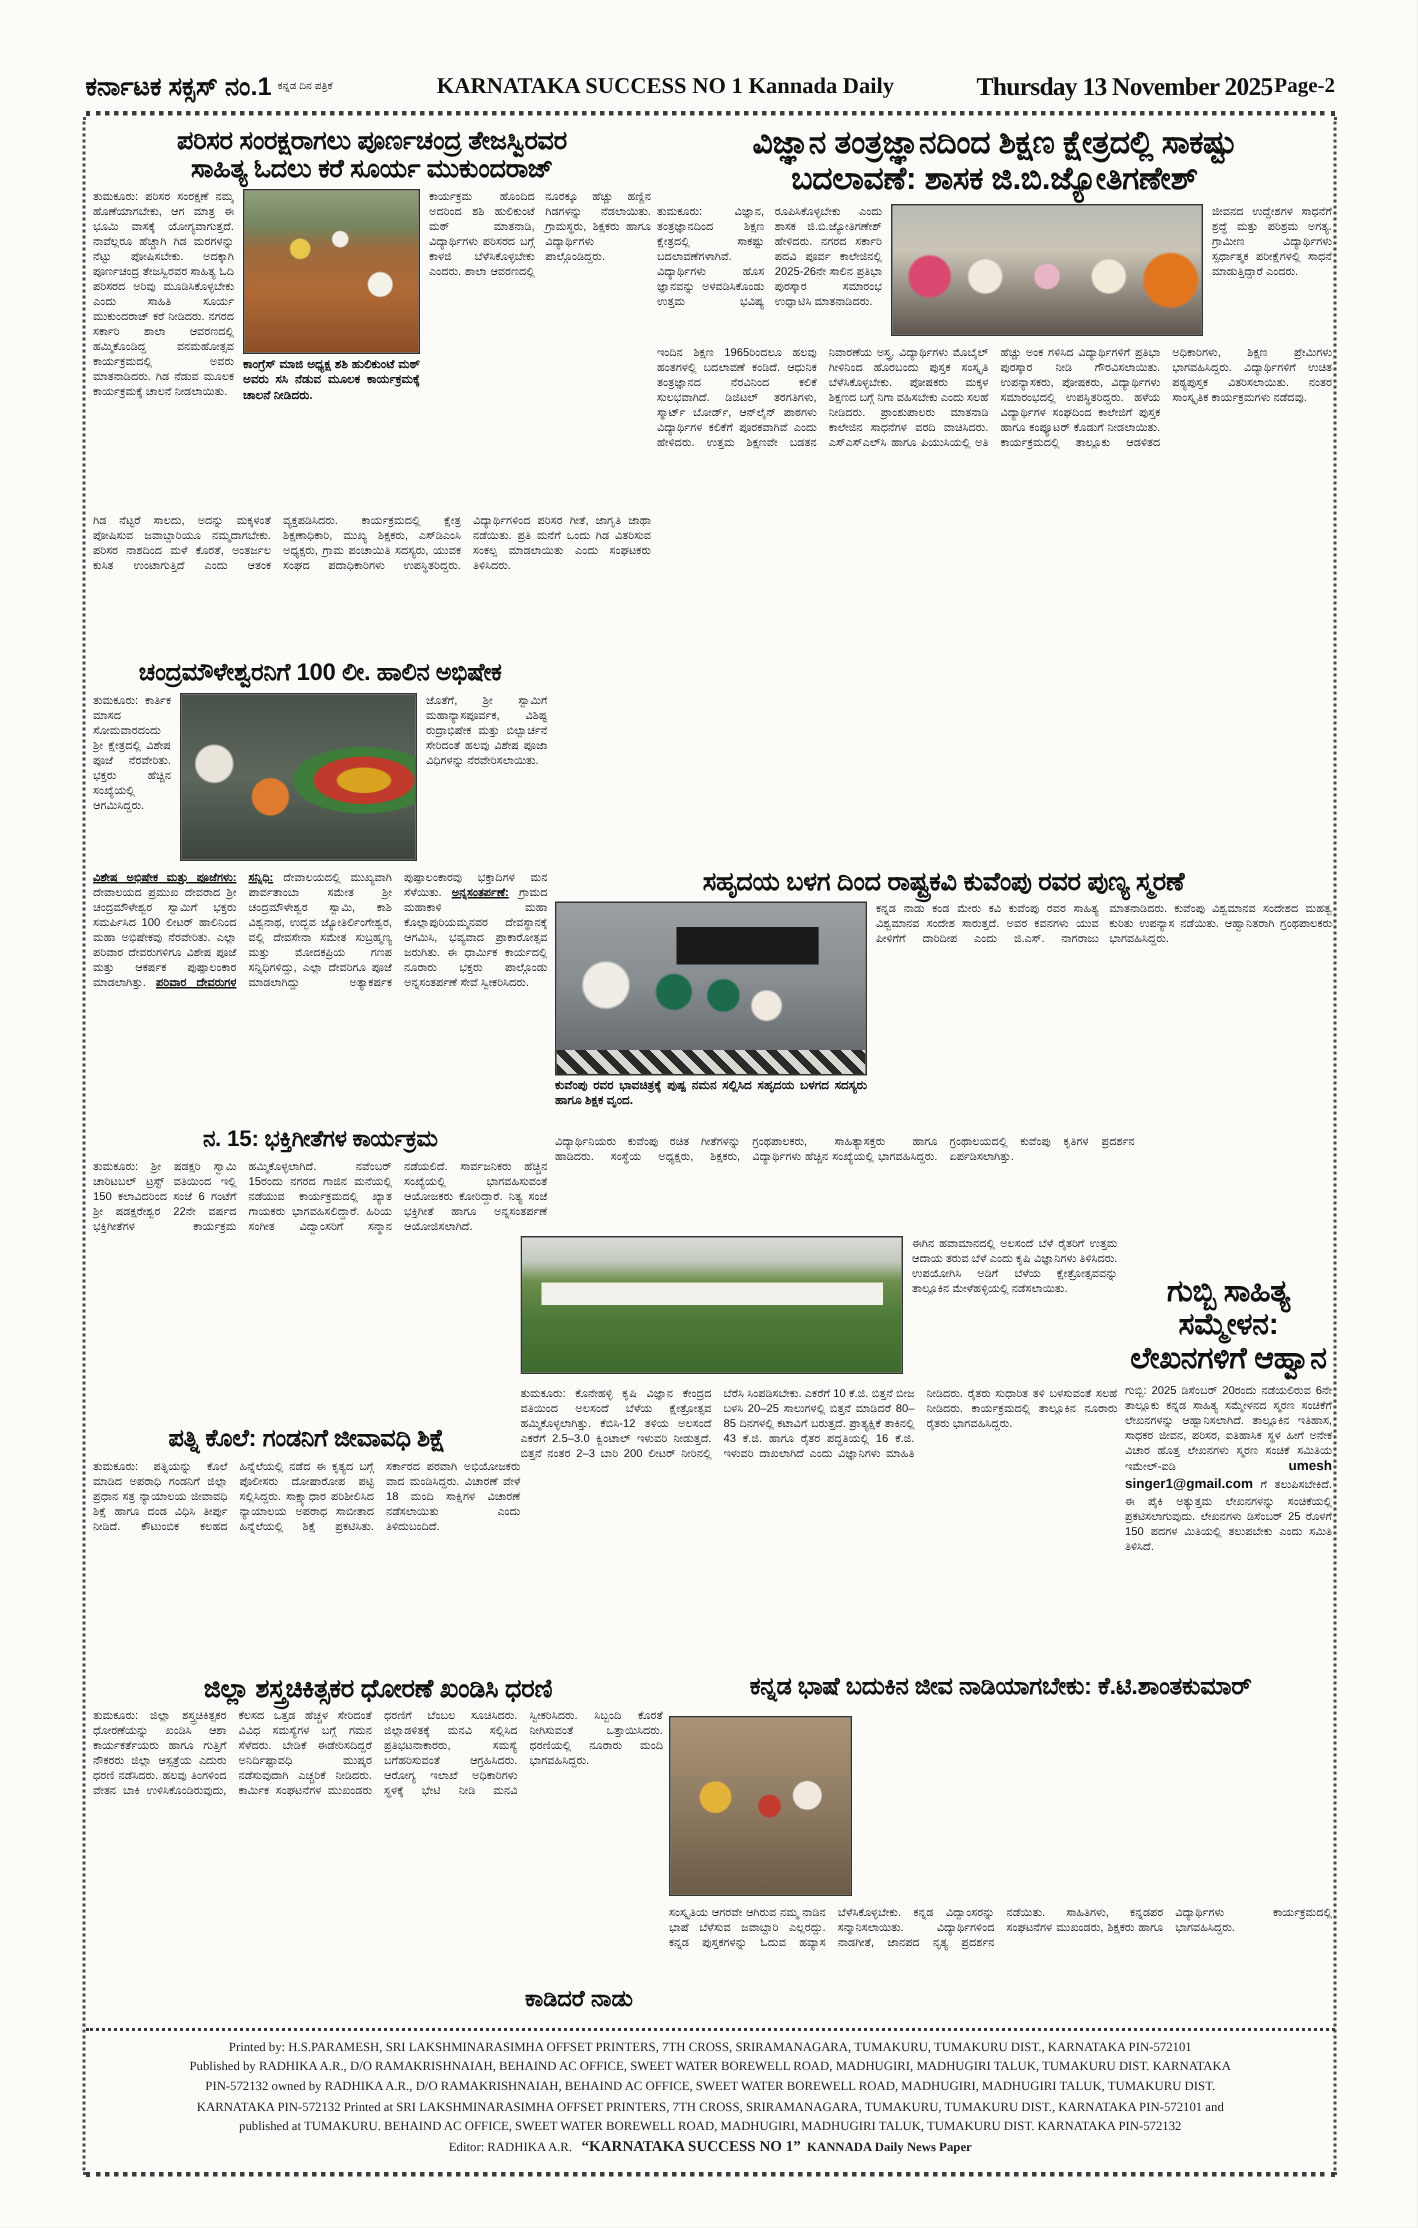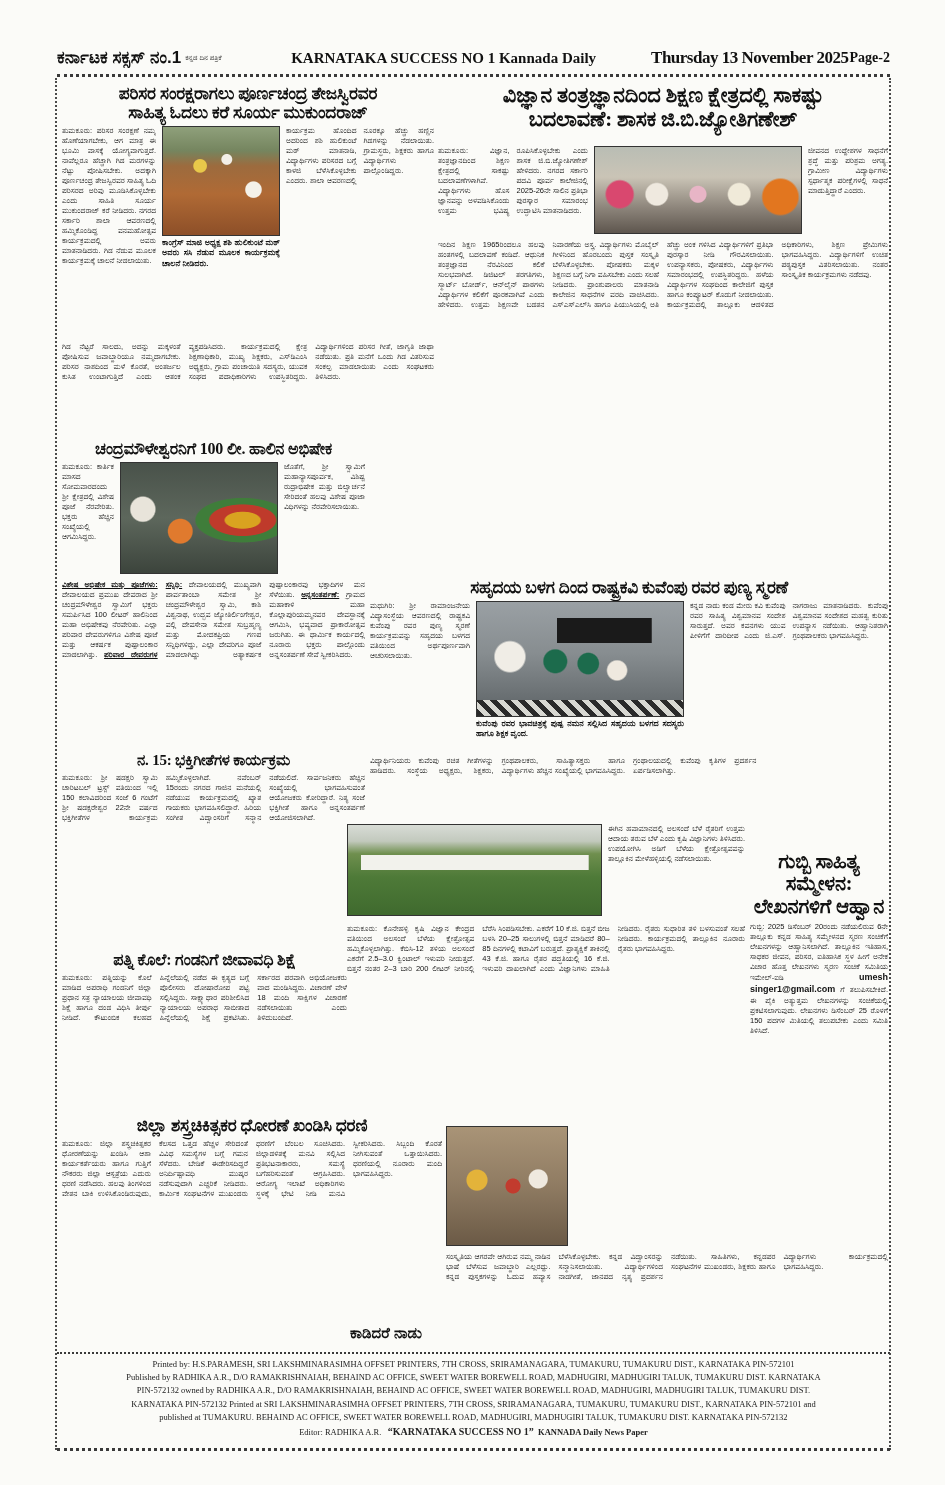--- a/index.html
+++ b/index.html
@@ -13,21 +13,21 @@
   
   .masthead{position:absolute;left:57px;top:42px;width:833px;height:32px;display:flex;align-items:center;}
   .brand{display:flex;align-items:center;gap:4px;}
   .brand-kn{font-weight:bold;font-size:17px;white-space:nowrap;}
   .brand-tag{font-size:7px;width:46px;line-height:1.1;}
   .mast-title{font-family:"Liberation Serif",serif;font-weight:bold;font-size:15px;margin-left:60px;white-space:nowrap;}
   .mast-date{font-family:"Liberation Serif",serif;font-weight:bold;font-size:17px;margin-left:55px;white-space:nowrap;letter-spacing:-0.5px;}
   .mast-page{font-family:"Liberation Serif",serif;font-weight:bold;font-size:14px;margin-left:auto;}
   
   .art{position:absolute;overflow:hidden;}
-  .hl{font-weight:bold;text-align:center;line-height:1.12;letter-spacing:-0.2px;font-family:Liberation Serif, serif;}
+  .hl{font-weight:bold;text-align:center;line-height:1.12;letter-spacing:-0.2px;}
   .body{font-size:7.5px;line-height:1.33;text-align:justify;overflow:hidden;}
   .cols2{column-count:2;column-gap:7px;}
   .cols3{column-count:3;column-gap:8px;}
   .cols4{column-count:4;column-gap:8px;}
   .row{display:flex;gap:6px;}
   .caption{font-weight:bold;font-size:8px;line-height:1.3;text-align:justify;margin-top:2px;}
   .subhead{font-weight:bold;text-decoration:underline;}
   .email{font-weight:bold;font-size:9px;}
   .photo{border:1px solid #333;box-sizing:border-box;flex-shrink:0;}
   
@@ -116,21 +116,21 @@
       <div class="body cols2" style="flex:1;height:212px;">ಕಾರ್ಯಕ್ರಮ ಹೊಂದಿದ ಅದರಿಂದ ಶಶಿ ಹುಲಿಕುಂಟೆ ಮಠ್ ಮಾತನಾಡಿ, ವಿದ್ಯಾರ್ಥಿಗಳು ಪರಿಸರದ ಬಗ್ಗೆ ಕಾಳಜಿ ಬೆಳೆಸಿಕೊಳ್ಳಬೇಕು ಎಂದರು. ಶಾಲಾ ಆವರಣದಲ್ಲಿ ನೂರಕ್ಕೂ ಹೆಚ್ಚು ಹಣ್ಣಿನ ಗಿಡಗಳನ್ನು ನೆಡಲಾಯಿತು. ಗ್ರಾಮಸ್ಥರು, ಶಿಕ್ಷಕರು ಹಾಗೂ ವಿದ್ಯಾರ್ಥಿಗಳು ಪಾಲ್ಗೊಂಡಿದ್ದರು.</div>
     </div>
     <div class="body cols3" style="margin-top:4px;height:96px;">ಗಿಡ ನೆಟ್ಟರೆ ಸಾಲದು, ಅದನ್ನು ಮಕ್ಕಳಂತೆ ಪೋಷಿಸುವ ಜವಾಬ್ದಾರಿಯೂ ನಮ್ಮದಾಗಬೇಕು. ಪರಿಸರ ನಾಶದಿಂದ ಮಳೆ ಕೊರತೆ, ಅಂತರ್ಜಲ ಕುಸಿತ ಉಂಟಾಗುತ್ತಿದೆ ಎಂದು ಆತಂಕ ವ್ಯಕ್ತಪಡಿಸಿದರು. ಕಾರ್ಯಕ್ರಮದಲ್ಲಿ ಕ್ಷೇತ್ರ ಶಿಕ್ಷಣಾಧಿಕಾರಿ, ಮುಖ್ಯ ಶಿಕ್ಷಕರು, ಎಸ್‌ಡಿಎಂಸಿ ಅಧ್ಯಕ್ಷರು, ಗ್ರಾಮ ಪಂಚಾಯಿತಿ ಸದಸ್ಯರು, ಯುವಕ ಸಂಘದ ಪದಾಧಿಕಾರಿಗಳು ಉಪಸ್ಥಿತರಿದ್ದರು. ವಿದ್ಯಾರ್ಥಿಗಳಿಂದ ಪರಿಸರ ಗೀತೆ, ಜಾಗೃತಿ ಜಾಥಾ ನಡೆಯಿತು. ಪ್ರತಿ ಮನೆಗೆ ಒಂದು ಗಿಡ ವಿತರಿಸುವ ಸಂಕಲ್ಪ ಮಾಡಲಾಯಿತು ಎಂದು ಸಂಘಟಕರು ತಿಳಿಸಿದರು.</div>
   </div>
 
   <div class="art art-vijnana">
     <div class="hl" style="font-size:21px;">
       <div>ವಿಜ್ಞಾನ ತಂತ್ರಜ್ಞಾನದಿಂದ ಶಿಕ್ಷಣ ಕ್ಷೇತ್ರದಲ್ಲಿ ಸಾಕಷ್ಟು</div>
       <div>ಬದಲಾವಣೆ: ಶಾಸಕ ಜಿ.ಬಿ.ಜ್ಯೋತಿಗಣೇಶ್</div>
     </div>
-    <div class="row" style="margin-top:15px;height:90px;">
+    <div class="row" style="margin-top:5px;height:90px;">
       <div class="body cols2" style="width:150px;height:90px;">ತುಮಕೂರು: ವಿಜ್ಞಾನ, ತಂತ್ರಜ್ಞಾನದಿಂದ ಶಿಕ್ಷಣ ಕ್ಷೇತ್ರದಲ್ಲಿ ಸಾಕಷ್ಟು ಬದಲಾವಣೆಗಳಾಗಿವೆ. ವಿದ್ಯಾರ್ಥಿಗಳು ಹೊಸ ಜ್ಞಾನವನ್ನು ಅಳವಡಿಸಿಕೊಂಡು ಉತ್ತಮ ಭವಿಷ್ಯ ರೂಪಿಸಿಕೊಳ್ಳಬೇಕು ಎಂದು ಶಾಸಕ ಜಿ.ಬಿ.ಜ್ಯೋತಿಗಣೇಶ್ ಹೇಳಿದರು. ನಗರದ ಸರ್ಕಾರಿ ಪದವಿ ಪೂರ್ವ ಕಾಲೇಜಿನಲ್ಲಿ 2025-26ನೇ ಸಾಲಿನ ಪ್ರತಿಭಾ ಪುರಸ್ಕಾರ ಸಮಾರಂಭ ಉದ್ಘಾಟಿಸಿ ಮಾತನಾಡಿದರು.</div>
       <div class="photo photo-e" style="width:208px;height:88px;" title="Group photo of dignitaries and students"></div>
       <div class="body" style="flex:1;height:90px;">ಜೀವನದ ಉದ್ದೇಶಗಳ ಸಾಧನೆಗೆ ಶ್ರದ್ಧೆ ಮತ್ತು ಪರಿಶ್ರಮ ಅಗತ್ಯ. ಗ್ರಾಮೀಣ ವಿದ್ಯಾರ್ಥಿಗಳು ಸ್ಪರ್ಧಾತ್ಮಕ ಪರೀಕ್ಷೆಗಳಲ್ಲಿ ಸಾಧನೆ ಮಾಡುತ್ತಿದ್ದಾರೆ ಎಂದರು.</div>
     </div>
     <div class="body cols4" style="margin-top:4px;height:340px;">ಇಂದಿನ ಶಿಕ್ಷಣ 1965ರಿಂದಲೂ ಹಲವು ಹಂತಗಳಲ್ಲಿ ಬದಲಾವಣೆ ಕಂಡಿದೆ. ಆಧುನಿಕ ತಂತ್ರಜ್ಞಾನದ ನೆರವಿನಿಂದ ಕಲಿಕೆ ಸುಲಭವಾಗಿದೆ. ಡಿಜಿಟಲ್ ತರಗತಿಗಳು, ಸ್ಮಾರ್ಟ್ ಬೋರ್ಡ್, ಆನ್‌ಲೈನ್ ಪಾಠಗಳು ವಿದ್ಯಾರ್ಥಿಗಳ ಕಲಿಕೆಗೆ ಪೂರಕವಾಗಿವೆ ಎಂದು ಹೇಳಿದರು. ಉತ್ತಮ ಶಿಕ್ಷಣವೇ ಬಡತನ ನಿವಾರಣೆಯ ಅಸ್ತ್ರ. ವಿದ್ಯಾರ್ಥಿಗಳು ಮೊಬೈಲ್ ಗೀಳಿನಿಂದ ಹೊರಬಂದು ಪುಸ್ತಕ ಸಂಸ್ಕೃತಿ ಬೆಳೆಸಿಕೊಳ್ಳಬೇಕು. ಪೋಷಕರು ಮಕ್ಕಳ ಶಿಕ್ಷಣದ ಬಗ್ಗೆ ನಿಗಾ ವಹಿಸಬೇಕು ಎಂದು ಸಲಹೆ ನೀಡಿದರು. ಪ್ರಾಂಶುಪಾಲರು ಮಾತನಾಡಿ ಕಾಲೇಜಿನ ಸಾಧನೆಗಳ ವರದಿ ವಾಚಿಸಿದರು. ಎಸ್‌ಎಸ್‌ಎಲ್‌ಸಿ ಹಾಗೂ ಪಿಯುಸಿಯಲ್ಲಿ ಅತಿ ಹೆಚ್ಚು ಅಂಕ ಗಳಿಸಿದ ವಿದ್ಯಾರ್ಥಿಗಳಿಗೆ ಪ್ರತಿಭಾ ಪುರಸ್ಕಾರ ನೀಡಿ ಗೌರವಿಸಲಾಯಿತು. ಉಪನ್ಯಾಸಕರು, ಪೋಷಕರು, ವಿದ್ಯಾರ್ಥಿಗಳು ಸಮಾರಂಭದಲ್ಲಿ ಉಪಸ್ಥಿತರಿದ್ದರು. ಹಳೆಯ ವಿದ್ಯಾರ್ಥಿಗಳ ಸಂಘದಿಂದ ಕಾಲೇಜಿಗೆ ಪುಸ್ತಕ ಹಾಗೂ ಕಂಪ್ಯೂಟರ್ ಕೊಡುಗೆ ನೀಡಲಾಯಿತು. ಕಾರ್ಯಕ್ರಮದಲ್ಲಿ ತಾಲ್ಲೂಕು ಆಡಳಿತದ ಅಧಿಕಾರಿಗಳು, ಶಿಕ್ಷಣ ಪ್ರೇಮಿಗಳು ಭಾಗವಹಿಸಿದ್ದರು. ವಿದ್ಯಾರ್ಥಿಗಳಿಗೆ ಉಚಿತ ಪಠ್ಯಪುಸ್ತಕ ವಿತರಿಸಲಾಯಿತು. ನಂತರ ಸಾಂಸ್ಕೃತಿಕ ಕಾರ್ಯಕ್ರಮಗಳು ನಡೆದವು.</div>
   </div>
 
   <div class="art art-chandra">
     <div class="hl" style="font-size:16px;">ಚಂದ್ರಮೌಳೇಶ್ವರನಿಗೆ 100 ಲೀ. ಹಾಲಿನ ಅಭಿಷೇಕ</div>
     <div class="row" style="margin-top:4px;height:114px;">
@@ -144,21 +144,20 @@
       <span class="subhead">ಪರಿವಾರ ದೇವರುಗಳ ಸನ್ನಿಧಿ:</span>
       <span>ದೇವಾಲಯದಲ್ಲಿ ಮುಖ್ಯವಾಗಿ ಪಾರ್ವತಾಂಬಾ ಸಮೇತ ಶ್ರೀ ಚಂದ್ರಮೌಳೇಶ್ವರ ಸ್ವಾಮಿ, ಕಾಶಿ ವಿಶ್ವನಾಥ, ಉದ್ಭವ ಜ್ಯೋತಿರ್ಲಿಂಗೇಶ್ವರ, ವಲ್ಲಿ ದೇವಸೇನಾ ಸಮೇತ ಸುಬ್ರಹ್ಮಣ್ಯ ಮತ್ತು ಮೋದಕಪ್ರಿಯ ಗಣಪ ಸನ್ನಿಧಿಗಳಿದ್ದು, ಎಲ್ಲಾ ದೇವರಿಗೂ ಪೂಜೆ ಮಾಡಲಾಗಿದ್ದು ಅತ್ಯಾಕರ್ಷಕ ಪುಷ್ಪಾಲಂಕಾರವು ಭಕ್ತಾದಿಗಳ ಮನ ಸೆಳೆಯಿತು.</span>
       <span class="subhead">ಅನ್ನಸಂತರ್ಪಣೆ:</span>
       <span>ಗ್ರಾಮದ ಮಹಾಕಾಳಿ ಮಹಾ ಕೊಲ್ಲಾಪುರಿಯಮ್ಮನವರ ದೇವಸ್ಥಾನಕ್ಕೆ ಆಗಮಿಸಿ, ಭವ್ಯವಾದ ಪ್ರಾಕಾರೋತ್ಸವ ಜರುಗಿತು. ಈ ಧಾರ್ಮಿಕ ಕಾರ್ಯದಲ್ಲಿ ನೂರಾರು ಭಕ್ತರು ಪಾಲ್ಗೊಂಡು ಅನ್ನಸಂತರ್ಪಣೆ ಸೇವೆ ಸ್ವೀಕರಿಸಿದರು.</span>
     </div>
   </div>
 
   <div class="art art-kuvempu">
     <div class="hl" style="font-size:17px;">ಸಹೃದಯ ಬಳಗ ದಿಂದ ರಾಷ್ಟ್ರಕವಿ ಕುವೆಂಪು ರವರ ಪುಣ್ಯ ಸ್ಮರಣೆ</div>
     <div class="row" style="margin-top:4px;height:152px;">
-      <div class="body" style="width:100px;height:152px;">ಮಧುಗಿರಿ: ಶ್ರೀ ರಾಮಾಂಜನೇಯ ವಿದ್ಯಾಸಂಸ್ಥೆಯ ಆವರಣದಲ್ಲಿ ರಾಷ್ಟ್ರಕವಿ ಕುವೆಂಪು ರವರ ಪುಣ್ಯ ಸ್ಮರಣೆ ಕಾರ್ಯಕ್ರಮವನ್ನು ಸಹೃದಯ ಬಳಗದ ವತಿಯಿಂದ ಅರ್ಥಪೂರ್ಣವಾಗಿ ಆಚರಿಸಲಾಯಿತು.</div>
       <div style="width:208px;flex-shrink:0;">
         <div class="photo photo-f" style="width:208px;height:116px;" title="Students in green sarees beside Kuvempu portrait on chair"></div>
         <div class="caption">ಕುವೆಂಪು ರವರ ಭಾವಚಿತ್ರಕ್ಕೆ ಪುಷ್ಪ ನಮನ ಸಲ್ಲಿಸಿದ ಸಹೃದಯ ಬಳಗದ ಸದಸ್ಯರು ಹಾಗೂ ಶಿಕ್ಷಕ ವೃಂದ.</div>
       </div>
       <div class="body cols2" style="flex:1;height:152px;">ಕನ್ನಡ ನಾಡು ಕಂಡ ಮೇರು ಕವಿ ಕುವೆಂಪು ರವರ ಸಾಹಿತ್ಯ ವಿಶ್ವಮಾನವ ಸಂದೇಶ ಸಾರುತ್ತದೆ. ಅವರ ಕವನಗಳು ಯುವ ಪೀಳಿಗೆಗೆ ದಾರಿದೀಪ ಎಂದು ಜಿ.ಎಸ್. ನಾಗರಾಜು ಮಾತನಾಡಿದರು. ಕುವೆಂಪು ವಿಶ್ವಮಾನವ ಸಂದೇಶದ ಮಹತ್ವ ಕುರಿತು ಉಪನ್ಯಾಸ ನಡೆಯಿತು. ಆಹ್ವಾನಿತರಾಗಿ ಗ್ರಂಥಪಾಲಕರು ಭಾಗವಹಿಸಿದ್ದರು.</div>
     </div>
     <div class="body cols4" style="margin-top:3px;height:54px;">ವಿದ್ಯಾರ್ಥಿನಿಯರು ಕುವೆಂಪು ರಚಿತ ಗೀತೆಗಳನ್ನು ಹಾಡಿದರು. ಸಂಸ್ಥೆಯ ಅಧ್ಯಕ್ಷರು, ಶಿಕ್ಷಕರು, ಗ್ರಂಥಪಾಲಕರು, ಸಾಹಿತ್ಯಾಸಕ್ತರು ಹಾಗೂ ವಿದ್ಯಾರ್ಥಿಗಳು ಹೆಚ್ಚಿನ ಸಂಖ್ಯೆಯಲ್ಲಿ ಭಾಗವಹಿಸಿದ್ದರು. ಗ್ರಂಥಾಲಯದಲ್ಲಿ ಕುವೆಂಪು ಕೃತಿಗಳ ಪ್ರದರ್ಶನ ಏರ್ಪಡಿಸಲಾಗಿತ್ತು.</div>
   </div>
 
   <div class="art art-bhakti">
@@ -189,20 +188,21 @@
     <div class="body cols3" style="margin-top:4px;height:158px;">ತುಮಕೂರು: ಪತ್ನಿಯನ್ನು ಕೊಲೆ ಮಾಡಿದ ಅಪರಾಧಿ ಗಂಡನಿಗೆ ಜಿಲ್ಲಾ ಪ್ರಧಾನ ಸತ್ರ ನ್ಯಾಯಾಲಯ ಜೀವಾವಧಿ ಶಿಕ್ಷೆ ಹಾಗೂ ದಂಡ ವಿಧಿಸಿ ತೀರ್ಪು ನೀಡಿದೆ. ಕೌಟುಂಬಿಕ ಕಲಹದ ಹಿನ್ನೆಲೆಯಲ್ಲಿ ನಡೆದ ಈ ಕೃತ್ಯದ ಬಗ್ಗೆ ಪೊಲೀಸರು ದೋಷಾರೋಪ ಪಟ್ಟಿ ಸಲ್ಲಿಸಿದ್ದರು. ಸಾಕ್ಷ್ಯಾಧಾರ ಪರಿಶೀಲಿಸಿದ ನ್ಯಾಯಾಲಯ ಅಪರಾಧ ಸಾಬೀತಾದ ಹಿನ್ನೆಲೆಯಲ್ಲಿ ಶಿಕ್ಷೆ ಪ್ರಕಟಿಸಿತು. ಸರ್ಕಾರದ ಪರವಾಗಿ ಅಭಿಯೋಜಕರು ವಾದ ಮಂಡಿಸಿದ್ದರು. ವಿಚಾರಣೆ ವೇಳೆ 18 ಮಂದಿ ಸಾಕ್ಷಿಗಳ ವಿಚಾರಣೆ ನಡೆಸಲಾಯಿತು ಎಂದು ತಿಳಿದುಬಂದಿದೆ.</div>
   </div>
 
   <div class="art art-jilla">
     <div class="hl" style="font-size:17px;">ಜಿಲ್ಲಾ ಶಸ್ತ್ರಚಿಕಿತ್ಸಕರ ಧೋರಣೆ ಖಂಡಿಸಿ ಧರಣಿ</div>
     <div class="body cols4" style="margin-top:4px;height:208px;">ತುಮಕೂರು: ಜಿಲ್ಲಾ ಶಸ್ತ್ರಚಿಕಿತ್ಸಕರ ಧೋರಣೆಯನ್ನು ಖಂಡಿಸಿ ಆಶಾ ಕಾರ್ಯಕರ್ತೆಯರು ಹಾಗೂ ಗುತ್ತಿಗೆ ನೌಕರರು ಜಿಲ್ಲಾ ಆಸ್ಪತ್ರೆಯ ಎದುರು ಧರಣಿ ನಡೆಸಿದರು. ಹಲವು ತಿಂಗಳಿಂದ ವೇತನ ಬಾಕಿ ಉಳಿಸಿಕೊಂಡಿರುವುದು, ಕೆಲಸದ ಒತ್ತಡ ಹೆಚ್ಚಳ ಸೇರಿದಂತೆ ವಿವಿಧ ಸಮಸ್ಯೆಗಳ ಬಗ್ಗೆ ಗಮನ ಸೆಳೆದರು. ಬೇಡಿಕೆ ಈಡೇರಿಸದಿದ್ದರೆ ಅನಿರ್ದಿಷ್ಟಾವಧಿ ಮುಷ್ಕರ ನಡೆಸುವುದಾಗಿ ಎಚ್ಚರಿಕೆ ನೀಡಿದರು. ಕಾರ್ಮಿಕ ಸಂಘಟನೆಗಳ ಮುಖಂಡರು ಧರಣಿಗೆ ಬೆಂಬಲ ಸೂಚಿಸಿದರು. ಜಿಲ್ಲಾಡಳಿತಕ್ಕೆ ಮನವಿ ಸಲ್ಲಿಸಿದ ಪ್ರತಿಭಟನಾಕಾರರು, ಸಮಸ್ಯೆ ಬಗೆಹರಿಸುವಂತೆ ಆಗ್ರಹಿಸಿದರು. ಆರೋಗ್ಯ ಇಲಾಖೆ ಅಧಿಕಾರಿಗಳು ಸ್ಥಳಕ್ಕೆ ಭೇಟಿ ನೀಡಿ ಮನವಿ ಸ್ವೀಕರಿಸಿದರು. ಸಿಬ್ಬಂದಿ ಕೊರತೆ ನೀಗಿಸುವಂತೆ ಒತ್ತಾಯಿಸಿದರು. ಧರಣಿಯಲ್ಲಿ ನೂರಾರು ಮಂದಿ ಭಾಗವಹಿಸಿದ್ದರು.</div>
     <div class="kaadidare">ಕಾಡಿದರೆ ನಾಡು</div>
   </div>
 
   <div class="art art-kannada">
+    <div class="hl" style="font-size:16px;">ಕನ್ನಡ ಭಾಷೆ ಬದುಕಿನ ಜೀವ ನಾಡಿಯಾಗಬೇಕು: ಕೆ.ಟಿ.ಶಾಂತಕುಮಾರ್</div>
     <div class="row" style="margin-top:4px;height:128px;flex-direction:column;">
       <div class="body" style="width:74px;height:128px;">ಶಿರಾ: ಕನ್ನಡ ಭಾಷೆ ಕೇವಲ ಸಂವಹನ ಮಾಧ್ಯಮವಲ್ಲ, ಅದು ಬದುಕಿನ ಜೀವ ನಾಡಿಯಾಗಬೇಕು ಎಂದು ಕೆ.ಟಿ.ಶಾಂತಕುಮಾರ್ ಹೇಳಿದರು.</div>
       <div class="photo photo-j" style="width:122px;height:120px;" title="Seated gathering at Kannada function"></div>
       <div class="body cols2" style="flex:1;height:128px;">ಕನ್ನಡ ರಾಜ್ಯೋತ್ಸವ ಕಾರ್ಯಕ್ರಮದಲ್ಲಿ ಮಾತನಾಡಿದ ಅವರು, ಕನ್ನಡ ಭಾಷೆ ಕೇವಲ ಭಾಷೆಯಲ್ಲ ಇದು ನಮ್ಮೆಲ್ಲರ ಹೃದಯದ ಧ್ವನಿ. ಮಕ್ಕಳಿಗೆ ಮಾತೃಭಾಷೆಯಲ್ಲೇ ಶಿಕ್ಷಣ ದೊರೆಯಬೇಕು ಎಂದರು.</div>
     </div>
     <div class="body cols4" style="margin-top:4px;height:76px;">ಸಂಸ್ಕೃತಿಯ ಆಗರವೇ ಆಗಿರುವ ನಮ್ಮ ನಾಡಿನ ಭಾಷೆ ಬೆಳೆಸುವ ಜವಾಬ್ದಾರಿ ಎಲ್ಲರದ್ದು. ಕನ್ನಡ ಪುಸ್ತಕಗಳನ್ನು ಓದುವ ಹವ್ಯಾಸ ಬೆಳೆಸಿಕೊಳ್ಳಬೇಕು. ಕನ್ನಡ ವಿದ್ವಾಂಸರನ್ನು ಸನ್ಮಾನಿಸಲಾಯಿತು. ವಿದ್ಯಾರ್ಥಿಗಳಿಂದ ನಾಡಗೀತೆ, ಜಾನಪದ ನೃತ್ಯ ಪ್ರದರ್ಶನ ನಡೆಯಿತು. ಸಾಹಿತಿಗಳು, ಕನ್ನಡಪರ ಸಂಘಟನೆಗಳ ಮುಖಂಡರು, ಶಿಕ್ಷಕರು ಹಾಗೂ ವಿದ್ಯಾರ್ಥಿಗಳು ಕಾರ್ಯಕ್ರಮದಲ್ಲಿ ಭಾಗವಹಿಸಿದ್ದರು.</div>
   </div>
 
   <div class="h-rule rule-prefoot"></div>
   <div class="footer">

